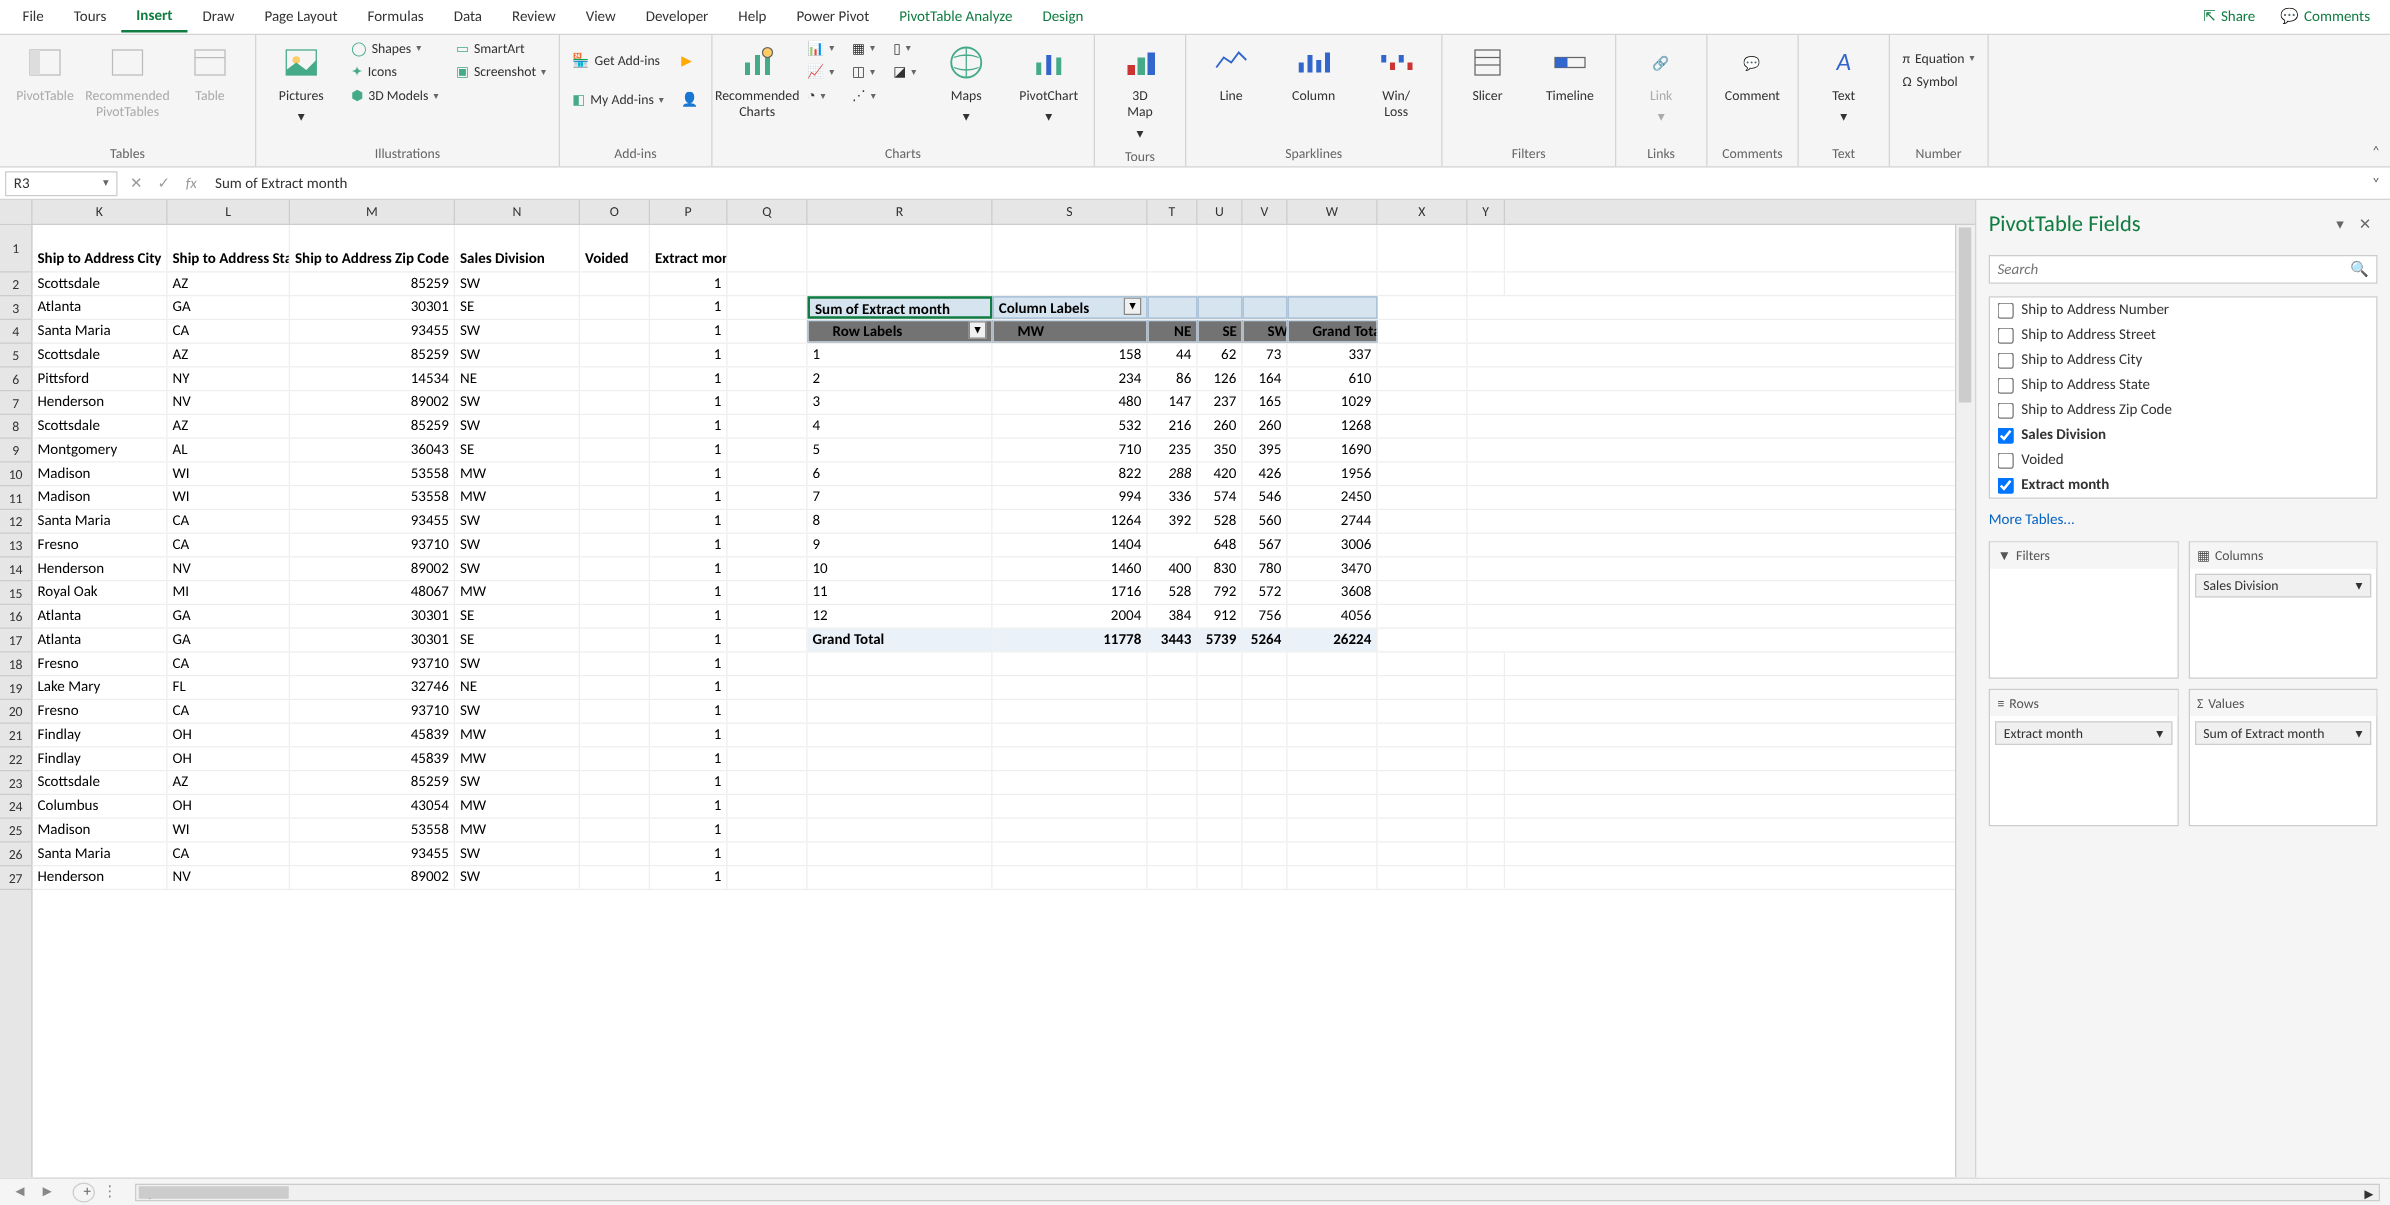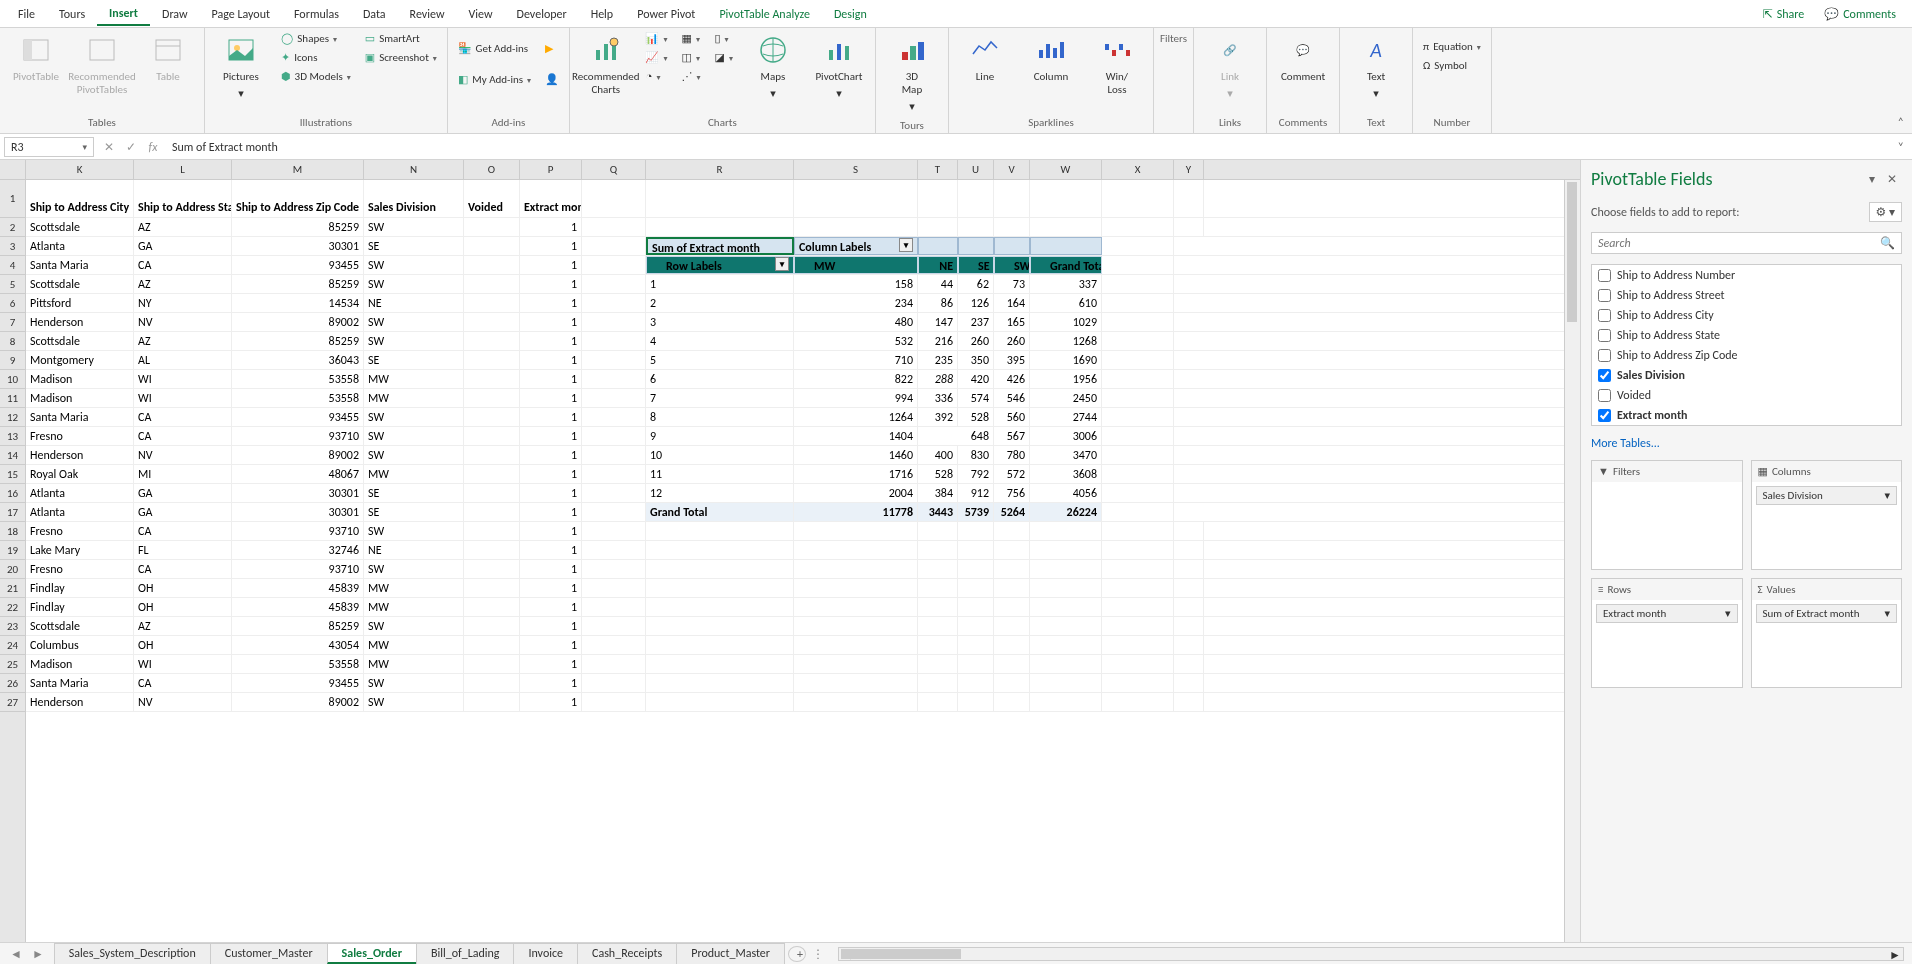--- a/index.html
+++ b/index.html
@@ -46,21 +46,21 @@
 .cells { flex: 1; position: relative; }
 .row { display: flex; height: 19px; border-bottom: 1px solid #eee; }
 .row.hdr { height: 38px; }
 .cell { border-right: 1px solid #eee; padding: 0 4px; font-size: 12px; color: #000; overflow: hidden; white-space: nowrap; line-height: 19px; }
 .cell.bold { font-weight: 600; }
 .cell.num { text-align: right; }
 .cell.hdr { line-height: 16px; display: flex; align-items: flex-end; padding-bottom: 2px; font-weight: 600; }
 
 
 .pv-hdr-dark { background: #d6e4f0; font-weight: 600; border: 1px solid #9fb8d1; }
-.pv-hdr-light { background: #0f766e; border: 1px solid #c8d7e6; padding-left: 19px; }
+.pv-hdr-light { background: #737373; border: 1px solid #c8d7e6; padding-left: 19px; }
 .pv-total { background: #eaf1f8; font-weight: 600; }
 .active-cell { border: 2px solid #107c41 !important; }
 .drop-arrow { display: inline-block; width: 14px; height: 14px; border: 1px solid #888; background: #f0f0f0; text-align: center; line-height: 12px; font-size: 9px; margin-left: 4px; float: right; }
 
 
 .pane { width: 332px; border-left: 1px solid #d4d4d4; background: #f5f5f5; display: flex; flex-direction: column; }
 .pane-header { display: flex; align-items: center; padding: 8px 10px; }
 .pane-title { flex: 1; font-size: 18px; color: #107c41; font-weight: 400; }
 .pane-hdr-btn { width: 20px; text-align: center; color: #666; cursor: pointer; }
 .pane-sub { padding: 4px 10px; color: #555; font-size: 12px; display: flex; align-items: center; gap: 6px; }
@@ -349,20 +349,41 @@
               <rect x="23" y="10" width="4" height="6" fill="#c33"></rect>
             </svg>
           </div>
           <span style="white-space:pre-line">Win/
 Loss</span>
         </div>
     </div>
     <div class="group-label">Sparklines</div>
   </div>
   <div class="group">
+    <div class="group-body">
+      <div class="big-btn">
+          <div class="icon-box">
+            <svg width="28" height="28">
+              <rect x="4" y="4" width="20" height="20" fill="none" stroke="#666"></rect>
+              <line x1="4" y1="10" x2="24" y2="10" stroke="#666"></line>
+              <line x1="4" y1="16" x2="24" y2="16" stroke="#666"></line>
+            </svg>
+          </div>
+          <span>Slicer</span>
+        </div>
+      <div class="big-btn">
+          <div class="icon-box">
+            <svg width="28" height="28">
+              <rect x="2" y="10" width="24" height="8" fill="none" stroke="#666"></rect>
+              <rect x="2" y="10" width="10" height="8" fill="#36c"></rect>
+            </svg>
+          </div>
+          <span>Timeline</span>
+        </div>
+    </div>
     <div class="group-label">Filters</div>
   </div>
   <div class="group">
     <div class="group-body">
       <div class="big-btn disabled">
           <div class="icon-box">
             <span>🔗</span>
           </div>
           <span>Link</span>
           <span class="arrow-down">▾</span>
@@ -925,24 +946,20 @@
         </div>
     </div>
   </div>
 
   <div class="pane">
     <div class="pane-header">
       <div class="pane-title">PivotTable Fields</div>
       <div class="pane-hdr-btn">▾</div>
       <div class="pane-hdr-btn">✕</div>
     </div>
-    <div class="pane-sub">
-      <span style="flex:1">Choose fields to add to report:</span>
-      <span class="pane-gear">⚙ ▾</span>
-    </div>
     <div class="search-box">
       <input type="text" placeholder="Search" style="">
       <span>🔍</span>
     </div>
     <div class="field-list" id="field-list">
         <div class="field-item">
           <input type="checkbox" style="">
           <span>Ship to Address Number</span>
         </div>
         <div class="field-item">
@@ -1021,29 +1038,20 @@
       </div>
     </div>
   </div>
 </div>
 
 <div class="sheet-bar">
   <div class="sheet-nav">
     <span>◄</span>
     <span>►</span>
   </div>
-  <div id="sheet-tabs" style="display:flex">
-      <div class="sheet-tab">Sales_System_Description</div>
-      <div class="sheet-tab">Customer_Master</div>
-      <div class="sheet-tab active">Sales_Order</div>
-      <div class="sheet-tab">Bill_of_Lading</div>
-      <div class="sheet-tab">Invoice</div>
-      <div class="sheet-tab">Cash_Receipts</div>
-      <div class="sheet-tab">Product_Master</div>
-    </div>
   <div class="add-sheet">+</div>
   <span style="padding:0 6px;color:#888">⋮</span>
   <div class="hscroll">
       <span style="position:absolute;left:2px">◄</span>
       <div class="hscroll-thumb"></div>
       <span style="position:absolute;right:2px">►</span>
     </div>
 </div>
 
 </body></html>

